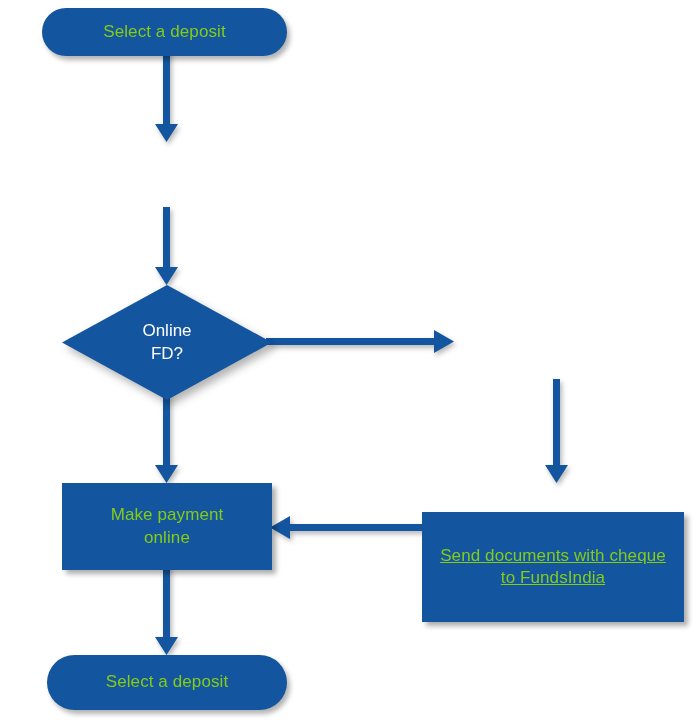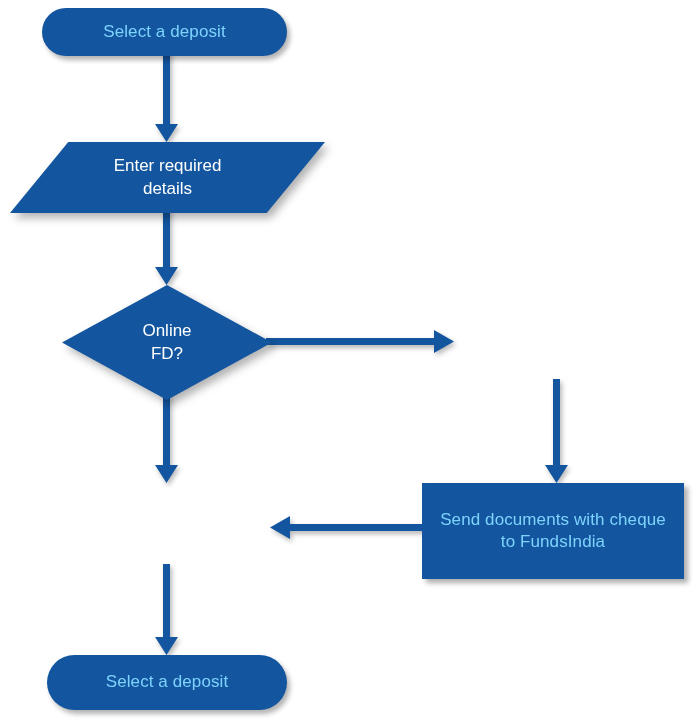--- a/index.html
+++ b/index.html
@@ -17,21 +17,21 @@
     background: #ffffff;
     overflow: hidden;
   }
   .node {
     position: absolute;
     box-sizing: border-box;
     display: flex;
     align-items: center;
     justify-content: center;
     text-align: center;
-    color: #7dd3fc;
+    color: #84cc16;
     font-size: 17px;
     line-height: 1.32;
     letter-spacing: 0.1px;
     z-index: 3;
   }
   .node .lbl {
     position: relative;
     z-index: 4;
     padding: 0 8px;
     white-space: pre-line;
@@ -147,36 +147,35 @@
   <div class="conn" style="left:146px; top:564px; width:42px; height:97px;">
     <svg width="42" height="97" viewBox="0 0 42 97">
       <path d="M17 0 H24 V73 H32 L20.5 91 L9 73 H17 Z" fill="#13559F"></path>
     </svg>
   </div>
 
   <div class="node terminal" style="left:42px; top:8px; width:245px; height:48px;">
     <span class="lbl">Select a deposit</span>
   </div>
 
-  <div class="io-wrap" style="left:10px; top:142px; width:315px; height:71px;">
-    <div class="io-shape"></div>
-    <div class="io-text">Enter required
-details</div>
-  </div>
 
   <div class="decision-wrap" style="left:62px; top:285px; width:210px; height:115px;">
     <div class="decision-shape"></div>
     <div class="decision-text">Online
 FD?</div>
   </div>
 
 
-  <div class="node process" style="left:422px; top:483px; width:262px; height:96px;">
+  <div class="node process" style="left:422px; top:512px; width:262px; height:110px;text-decoration:underline;">
     <span class="lbl">Send documents with cheque
 to FundsIndia</span>
   </div>
 
+  <div class="node process" style="left:62px; top:483px; width:210px; height:87px;">
+    <span class="lbl">Make payment
+online</span>
+  </div>
 
   <div class="node terminal" style="left:47px; top:655px; width:240px; height:55px;">
     <span class="lbl">Select a deposit</span>
   </div>
 
 </div>
 
 </body></html>

